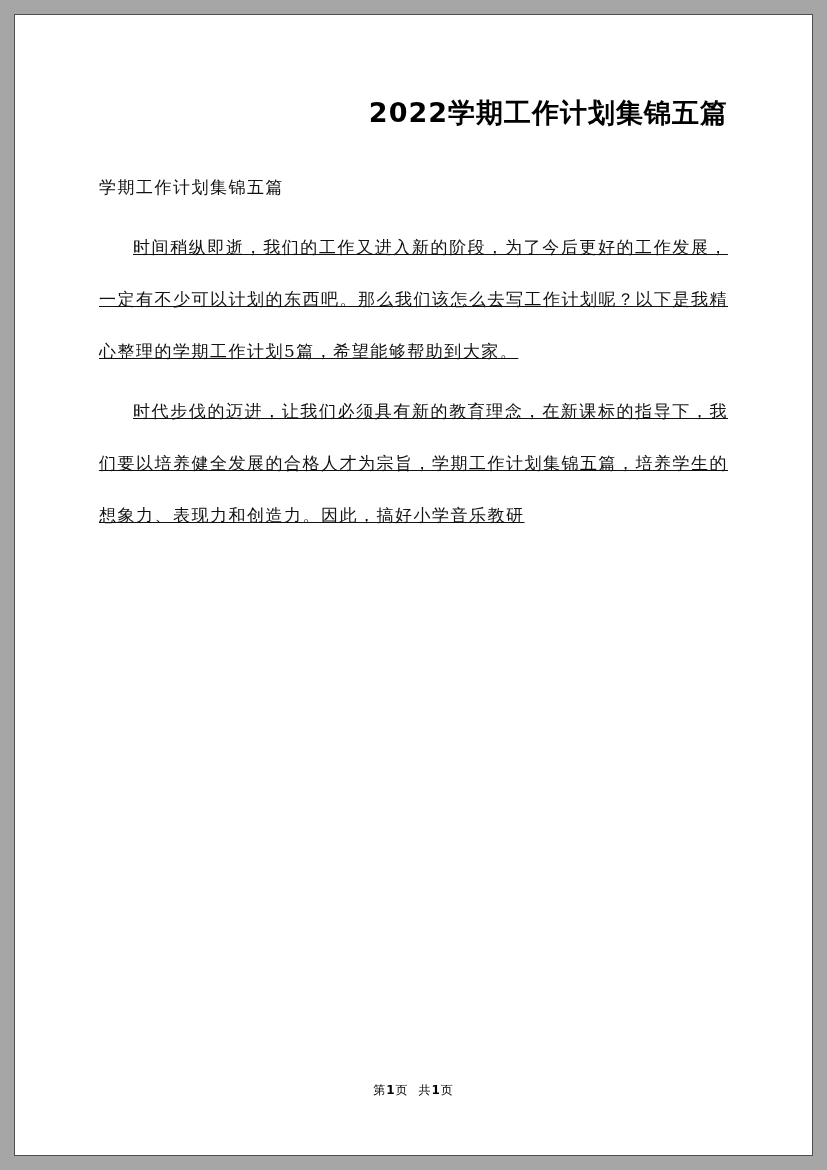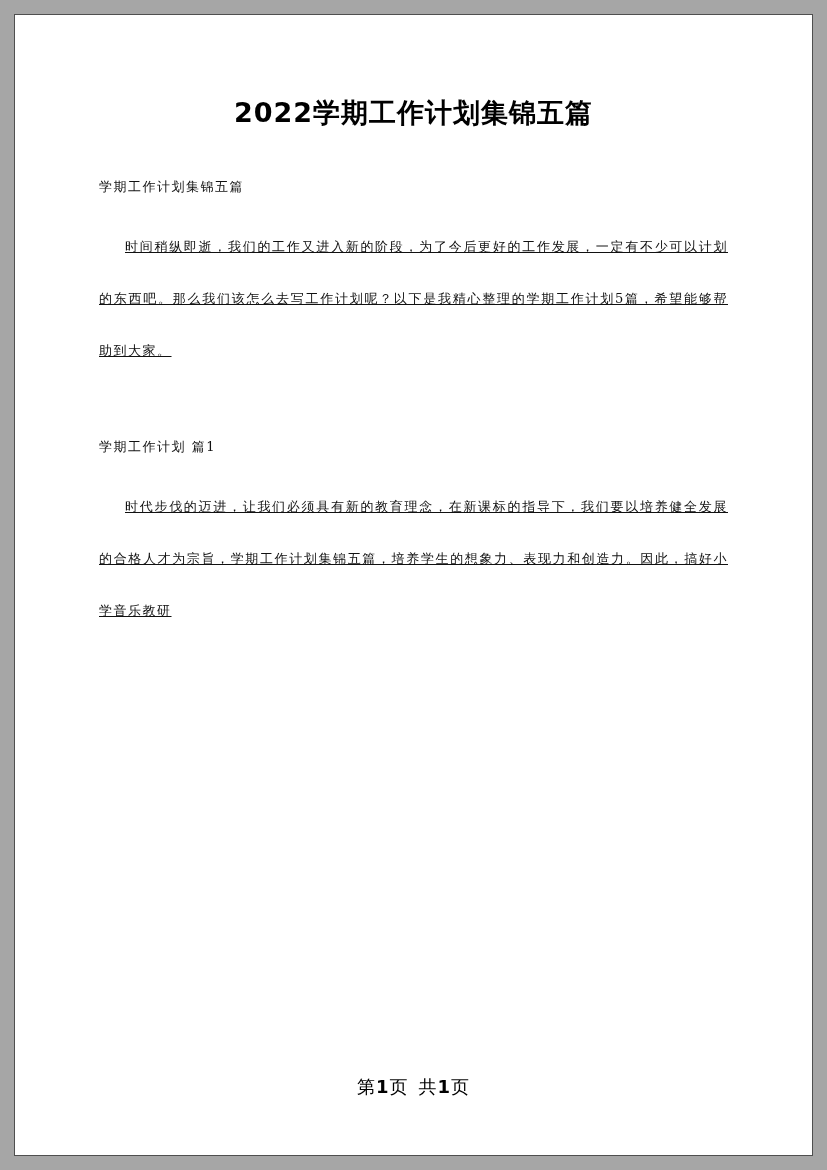--- a/index.html
+++ b/index.html
@@ -25,69 +25,68 @@
     border: 1px solid #4f4f4f;
     padding: 78px 84px 0 84px;
     overflow: hidden;
   }
 
   .doc-title {
     font-family: "DejaVu Sans", sans-serif;
     font-size: 27px;
     font-weight: 700;
     line-height: 40px;
-    text-align: center;
+    text-align: right;
     color: #000000;
     margin-bottom: 28px;
     letter-spacing: 1px;
   }
 
   .para {
     font-family: "DejaVu Serif", serif;
-    font-size: 13px;
+    font-size: 17px;
     line-height: 52px;
     color: #111111;
     text-align: justify;
     letter-spacing: 1.5px;
     margin-bottom: 8px;
   }
 
   .para.indent { text-indent: 2em; text-decoration: underline; }
 
   .para.gap-before { margin-top: 44px; }
 
   .page-footer {
     position: absolute;
     left: 0;
     right: 0;
     bottom: 56px;
     text-align: center;
     font-family: "DejaVu Serif", serif;
-    font-size: 18px;
+    font-size: 12px;
     color: #000000;
     letter-spacing: 1px;
   }
 
   .page-footer .footer-item { margin: 0 5px; }
 
   .page-footer b { font-weight: 700; font-family: "DejaVu Sans", sans-serif; }
 </style>
 </head>
 <body>
 
 <div class="viewer-bg">
   <div class="sheet">
 
     <h1 class="doc-title">2022学期工作计划集锦五篇</h1>
 
     <p class="para">学期工作计划集锦五篇</p>
 
     <p class="para indent">时间稍纵即逝，我们的工作又进入新的阶段，为了今后更好的工作发展，一定有不少可以计划的东西吧。那么我们该怎么去写工作计划呢？以下是我精心整理的学期工作计划5篇，希望能够帮助到大家。</p>
 
-    <p class="para gap-before">学期工作计划 篇1</p>
 
 
 
     <p class="para indent">时代步伐的迈进，让我们必须具有新的教育理念，在新课标的指导下，我们要以培养健全发展的合格人才为宗旨，学期工作计划集锦五篇，培养学生的想象力、表现力和创造力。因此，搞好小学音乐教研</p>
 
     <div class="page-footer">
       <span class="footer-item"><span>第</span><b>1</b><span>页</span></span><span class="footer-item"><span>共</span><b>1</b><span>页</span></span>
     </div>
 
   </div>

